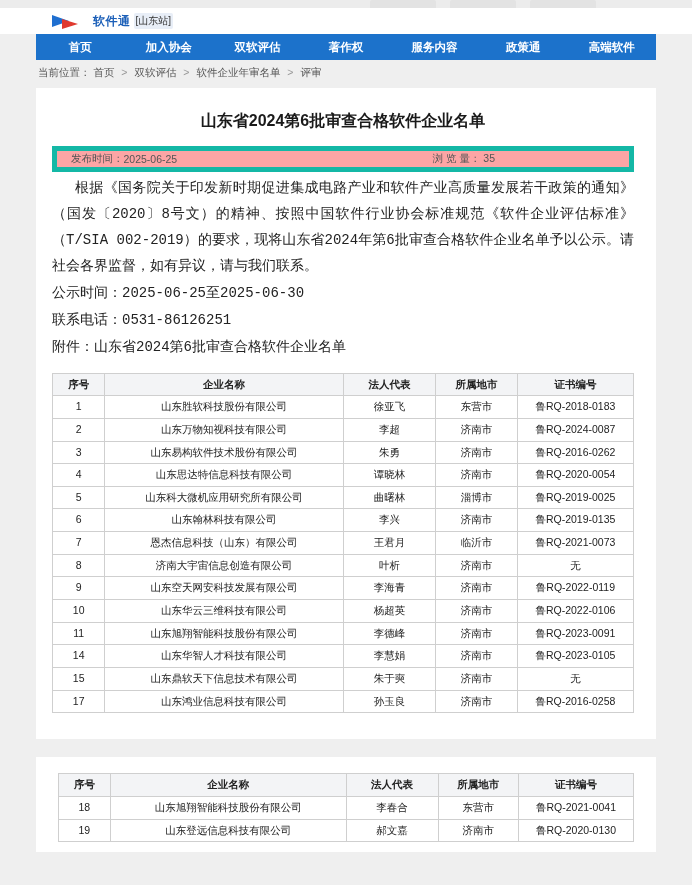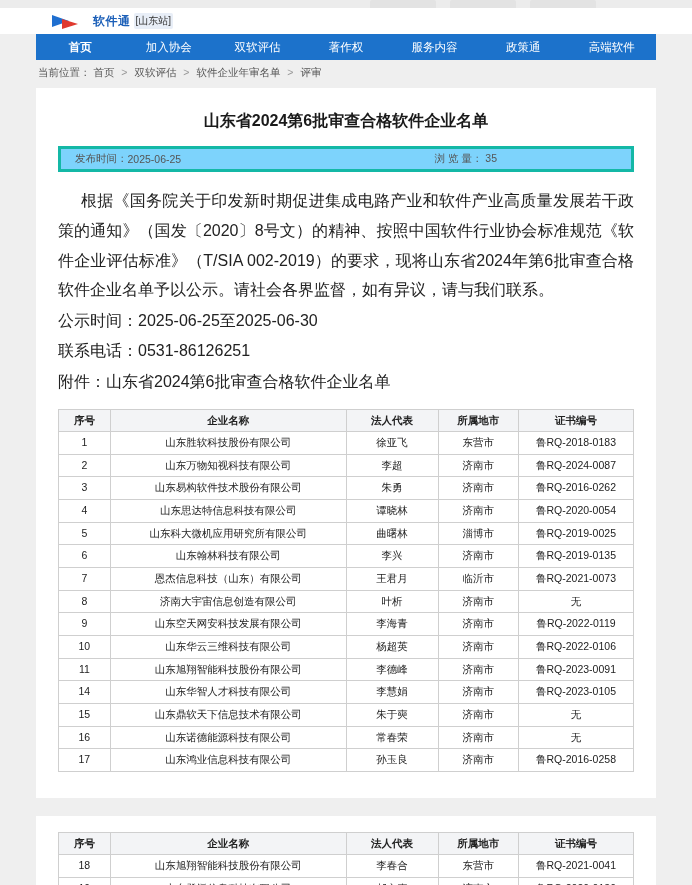--- a/index.html
+++ b/index.html
@@ -82,64 +82,66 @@
   }
   .navbar .nav-item {
     flex: 1;
     color: #fff;
     font-size: 11.5px;
     display: flex;
     align-items: center;
     justify-content: center;
     cursor: pointer;
     white-space: nowrap;
+    font-weight: bold;
   }
   .navbar .nav-item.active { background: #1c72cb; font-weight: bold; }
   
   .breadcrumb {
     margin: 0 36px;
     padding: 6px 4px 8px 2px;
     font-size: 10.5px;
     color: #555;
     background: #efefef;
   }
   .breadcrumb a { color: #555; text-decoration: none; }
   .breadcrumb .sep { margin: 0 4px; color: #999; }
   
   .card {
     margin: 0 36px;
     background: #fff;
-    padding: 16px 22px 26px 22px;
+    padding: 16px 22px 26px 16px;
   }
   .doc-title {
     text-align: center;
     font-size: 16px;
     font-weight: bold;
     color: #1a1a1a;
     margin: 6px 0 14px 0;
     line-height: 1.4;
   }
   .meta-bar {
-    background: #7dd3fc;
-    border: 3px solid #14b8a6;
+    background: #fca5a5;
+    border: 5px solid #14b8a6;
     height: 26px;
     display: flex;
     align-items: center;
     font-size: 10.5px;
     color: #555;
     padding: 0 14px;
-    margin-bottom: 14px;
+    margin-bottom: 4px;
   }
   .meta-bar .spacer { flex: 1; }
   .meta-bar .views { margin-right: 120px; }
   .body-text {
-    font-size: 16px;
+    font-size: 14px;
     color: #222;
     line-height: 1.85;
     text-align: justify;
+    font-family: Liberation Mono, monospace;
   }
   .body-text p { margin: 0 0 1px 0; }
   .body-text p.indent { text-indent: 23px; }
   
   table.namelist {
     width: 100%;
     border-collapse: collapse;
     margin-top: 12px;
     font-size: 10.5px;
     color: #222;
@@ -327,27 +329,20 @@
             <td>14</td>
             <td>山东华智人才科技有限公司</td>
             <td>李慧娟</td>
             <td>济南市</td>
             <td>鲁RQ-2023-0105</td>
           </tr>
           <tr>
             <td>15</td>
             <td>山东鼎软天下信息技术有限公司</td>
             <td>朱于奭</td>
-            <td>济南市</td>
-            <td>无</td>
-          </tr>
-          <tr>
-            <td>16</td>
-            <td>山东诺德能源科技有限公司</td>
-            <td>常春荣</td>
             <td>济南市</td>
             <td>无</td>
           </tr>
           <tr>
             <td>17</td>
             <td>山东鸿业信息科技有限公司</td>
             <td>孙玉良</td>
             <td>济南市</td>
             <td>鲁RQ-2016-0258</td>
           </tr>

